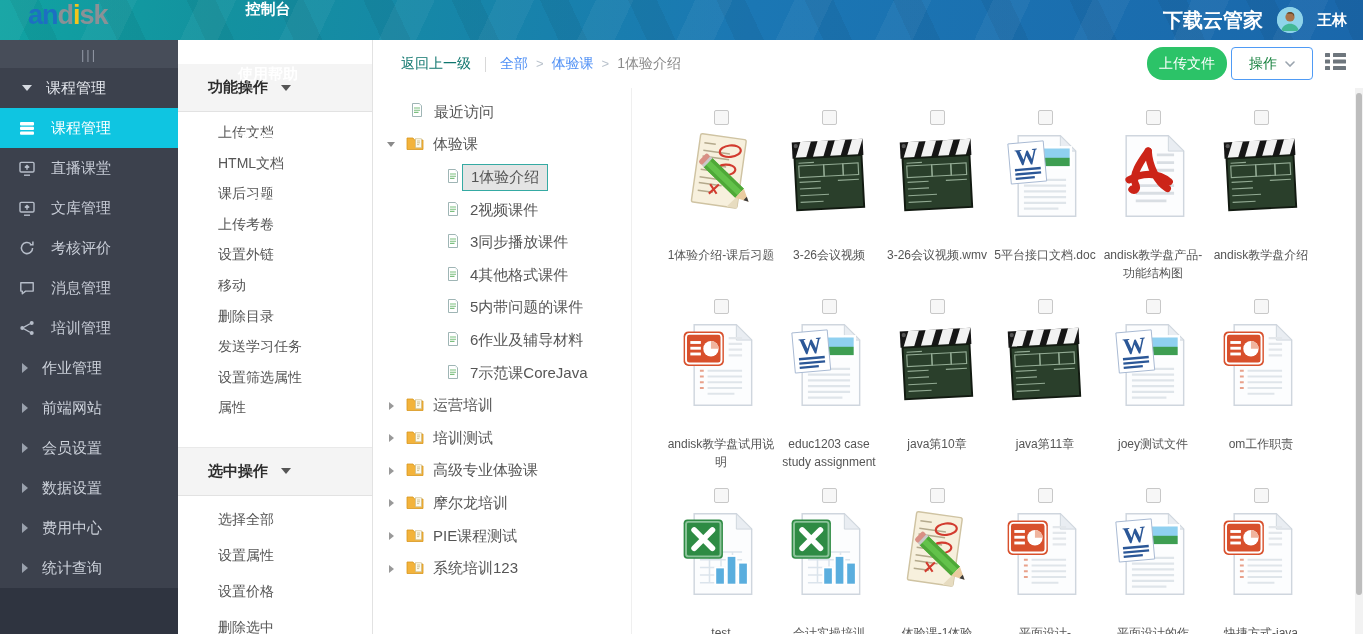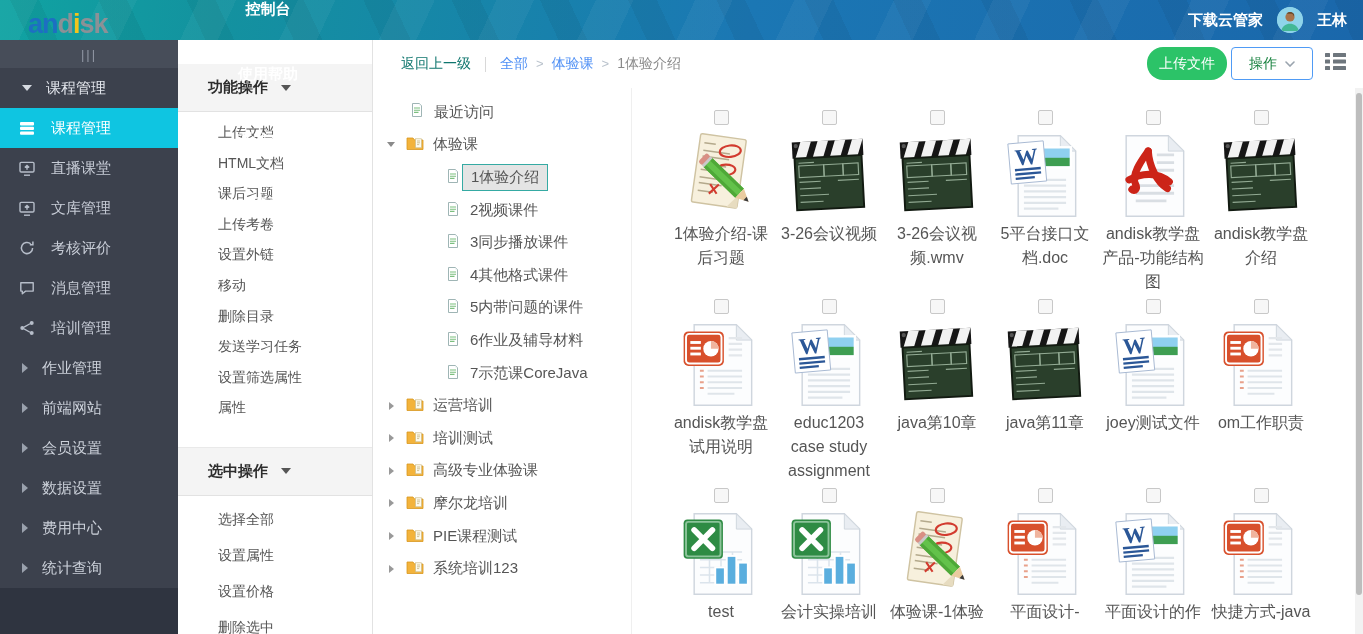--- a/index.html
+++ b/index.html
@@ -5,26 +5,26 @@
   html,body{margin:0;padding:0;}
   body{font-family:"Liberation Sans","DejaVu Sans",sans-serif;}
   .app{position:relative;width:1363px;height:634px;overflow:hidden;background:#fff;}
 
   
   .topbar{position:absolute;left:0;top:0;width:100%;height:40px;
     background:linear-gradient(100deg,#10a3a2 0%,#13929f 16%,#1b77b4 55%,#1a67ab 100%);}
   .topbar::before{content:"";position:absolute;inset:0;
     background:repeating-linear-gradient(115deg,rgba(255,255,255,.045) 0 34px,transparent 34px 90px),
                repeating-linear-gradient(-115deg,rgba(0,0,0,.05) 0 26px,transparent 26px 80px);}
-  .logo{position:absolute;left:28px;top:0;height:40px;display:flex;align-items:flex-end;
+  .logo{position:absolute;left:28px;top:0;height:40px;display:flex;align-items:flex-start;
     font-size:27px;font-weight:bold;letter-spacing:-1px;z-index:2;}
   .topnav{position:absolute;left:238px;top:0;height:40px;display:flex;align-items:center;gap:46px;z-index:2;flex-direction:column;}
   .topnav .tn{color:#fff;font-size:15px;font-weight:bold;cursor:pointer;white-space:nowrap;}
   .topbar-right{position:absolute;right:16px;top:0;height:40px;display:flex;align-items:center;gap:14px;z-index:2;}
-  .dl-label{color:#fff;font-size:15px;font-weight:bold;cursor:pointer;}
+  .dl-label{color:#fff;font-size:20px;font-weight:bold;cursor:pointer;}
   .avatar{width:26px;height:26px;border-radius:50%;overflow:hidden;background:#8fd4ea;cursor:pointer;}
   .uname{color:#fff;font-size:15px;font-weight:bold;cursor:pointer;}
 
   
   .sidebar{position:absolute;left:0;top:40px;bottom:0;width:178px;background:#3c414d;}
   .collapse-strip{height:28px;background:#474d59;display:flex;align-items:center;justify-content:center;
     color:#8f96a3;font-size:13px;letter-spacing:2px;cursor:pointer;}
   .side-row{height:40px;display:flex;align-items:center;padding-left:18px;gap:15px;
     color:#c7ccd6;font-size:15px;cursor:pointer;white-space:nowrap;}
   .side-row .sicon{width:18px;height:18px;color:#b6bdc9;flex:0 0 18px;display:flex;align-items:center;}
@@ -77,21 +77,21 @@
   .tree-row.rooted{padding-left:12px;}
   .tree-row.child{padding-left:72px;}
   .tree-sel{border:1px solid #35aaa3;background:#e4e4e4;padding:3px 8px;margin-left:-8px;}
 
   
   .files{position:absolute;left:260px;right:8px;top:48px;bottom:0;padding:22px 0 0 34px;
     display:grid;grid-template-columns:repeat(6,108px);grid-auto-rows:189px;overflow:hidden;}
   .file{display:flex;flex-direction:column;align-items:center;width:108px;cursor:pointer;}
   .fcb{width:13px;height:13px;border:1px solid #c8c8c8;border-radius:2px;background:#f7f7f7;cursor:pointer;}
   .ficon{width:92px;height:92px;margin-top:5px;}
-  .flabel{margin-top:0;font-size:16px;line-height:1.5;color:#555;text-align:center;
+  .flabel{margin-top:24px;font-size:12px;line-height:1.5;color:#555;text-align:center;
     max-width:112px;overflow-wrap:break-word;}
 
   
   .vscroll{position:absolute;right:0;top:48px;bottom:0;width:8px;background:#f2f2f2;}
   .vthumb{position:absolute;left:1px;right:1px;top:5px;height:92%;background:#bdbdbd;border-radius:3px;cursor:pointer;}
 </style>
 </head>
 <body>
 
 <div class="app">

